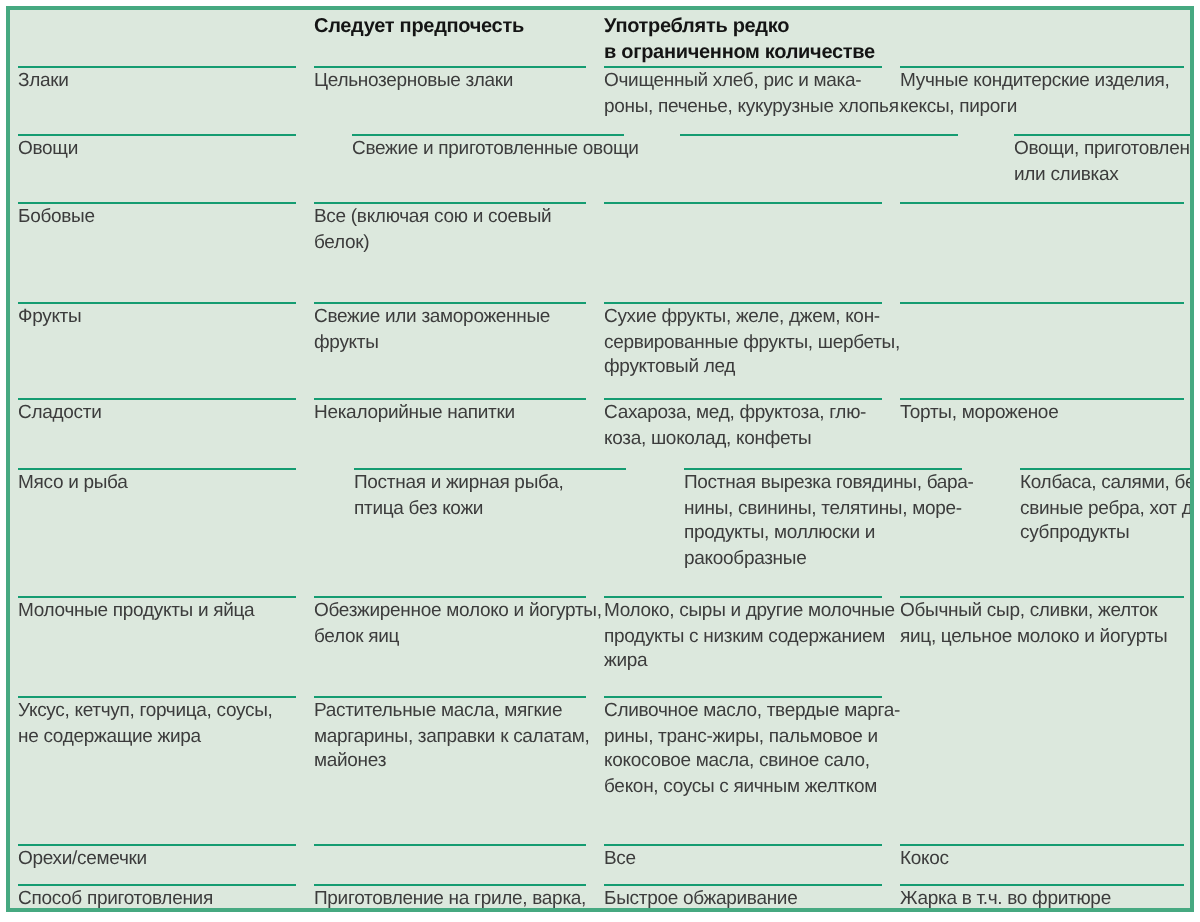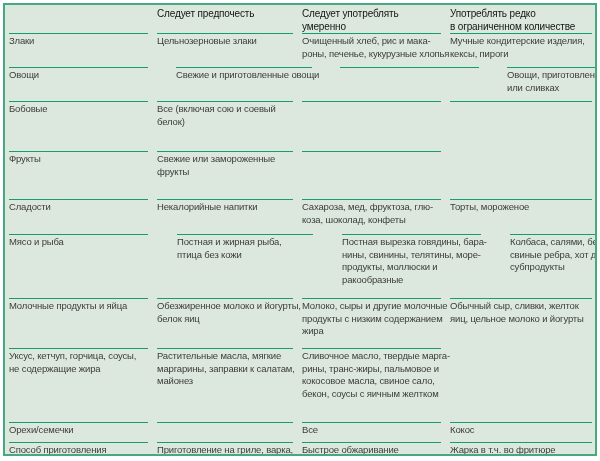--- a/index.html
+++ b/index.html
@@ -32,21 +32,21 @@
     font-size:9.5px;
     line-height:12.6px;
     letter-spacing:-0.15px;
     color:#3c3c3c;
     padding-top:1px;
     border-top:1.3px solid #159c71;
   }
   .trow.header { min-height:28px; }
   .trow.header .cell {
     border-top:none;
-    font-weight:normal;
+    font-weight:bold;
     font-size:10px;
     line-height:12.5px;
     color:#141414;
     padding-top:3px;
   }
   .r1  { min-height:34px; }
   .r2  { min-height:34px;gap:28px; }
   .r3  { min-height:33px; }
   .r4  { min-height:48px;margin-top:17px; }
   .r5  { min-height:35px; }
@@ -58,22 +58,20 @@
 </style>
 </head>
 <body>
 
 <div class="page">
   <div class="food-table">
 
     <div class="trow header">
       <div class="cell"></div>
       <div class="cell">Следует предпочесть</div>
-      <div class="cell">Следует употреблять
-умеренно</div>
       <div class="cell">Употреблять редко
 в ограниченном количестве</div>
     </div>
 
     <div class="trow r1">
       <div class="cell">Злаки</div>
       <div class="cell">Цельнозерновые злаки</div>
       <div class="cell">Очищенный хлеб, рис и мака-
 роны, печенье, кукурузные хлопья</div>
       <div class="cell">Мучные кондитерские изделия,
@@ -93,20 +91,23 @@
       <div class="cell">Все (включая сою и соевый
 белок)</div>
       <div class="cell"></div>
       <div class="cell"></div>
     </div>
 
     <div class="trow r4">
       <div class="cell">Фрукты</div>
       <div class="cell">Свежие или замороженные
 фрукты</div>
+      <div class="cell">Сухие фрукты, желе, джем, кон-
+сервированные фрукты, шербеты,
+фруктовый лед</div>
       <div class="cell"></div>
     </div>
 
     <div class="trow r5">
       <div class="cell">Сладости</div>
       <div class="cell">Некалорийные напитки</div>
       <div class="cell">Сахароза, мед, фруктоза, глю-
 коза, шоколад, конфеты</div>
       <div class="cell">Торты, мороженое</div>
     </div>

